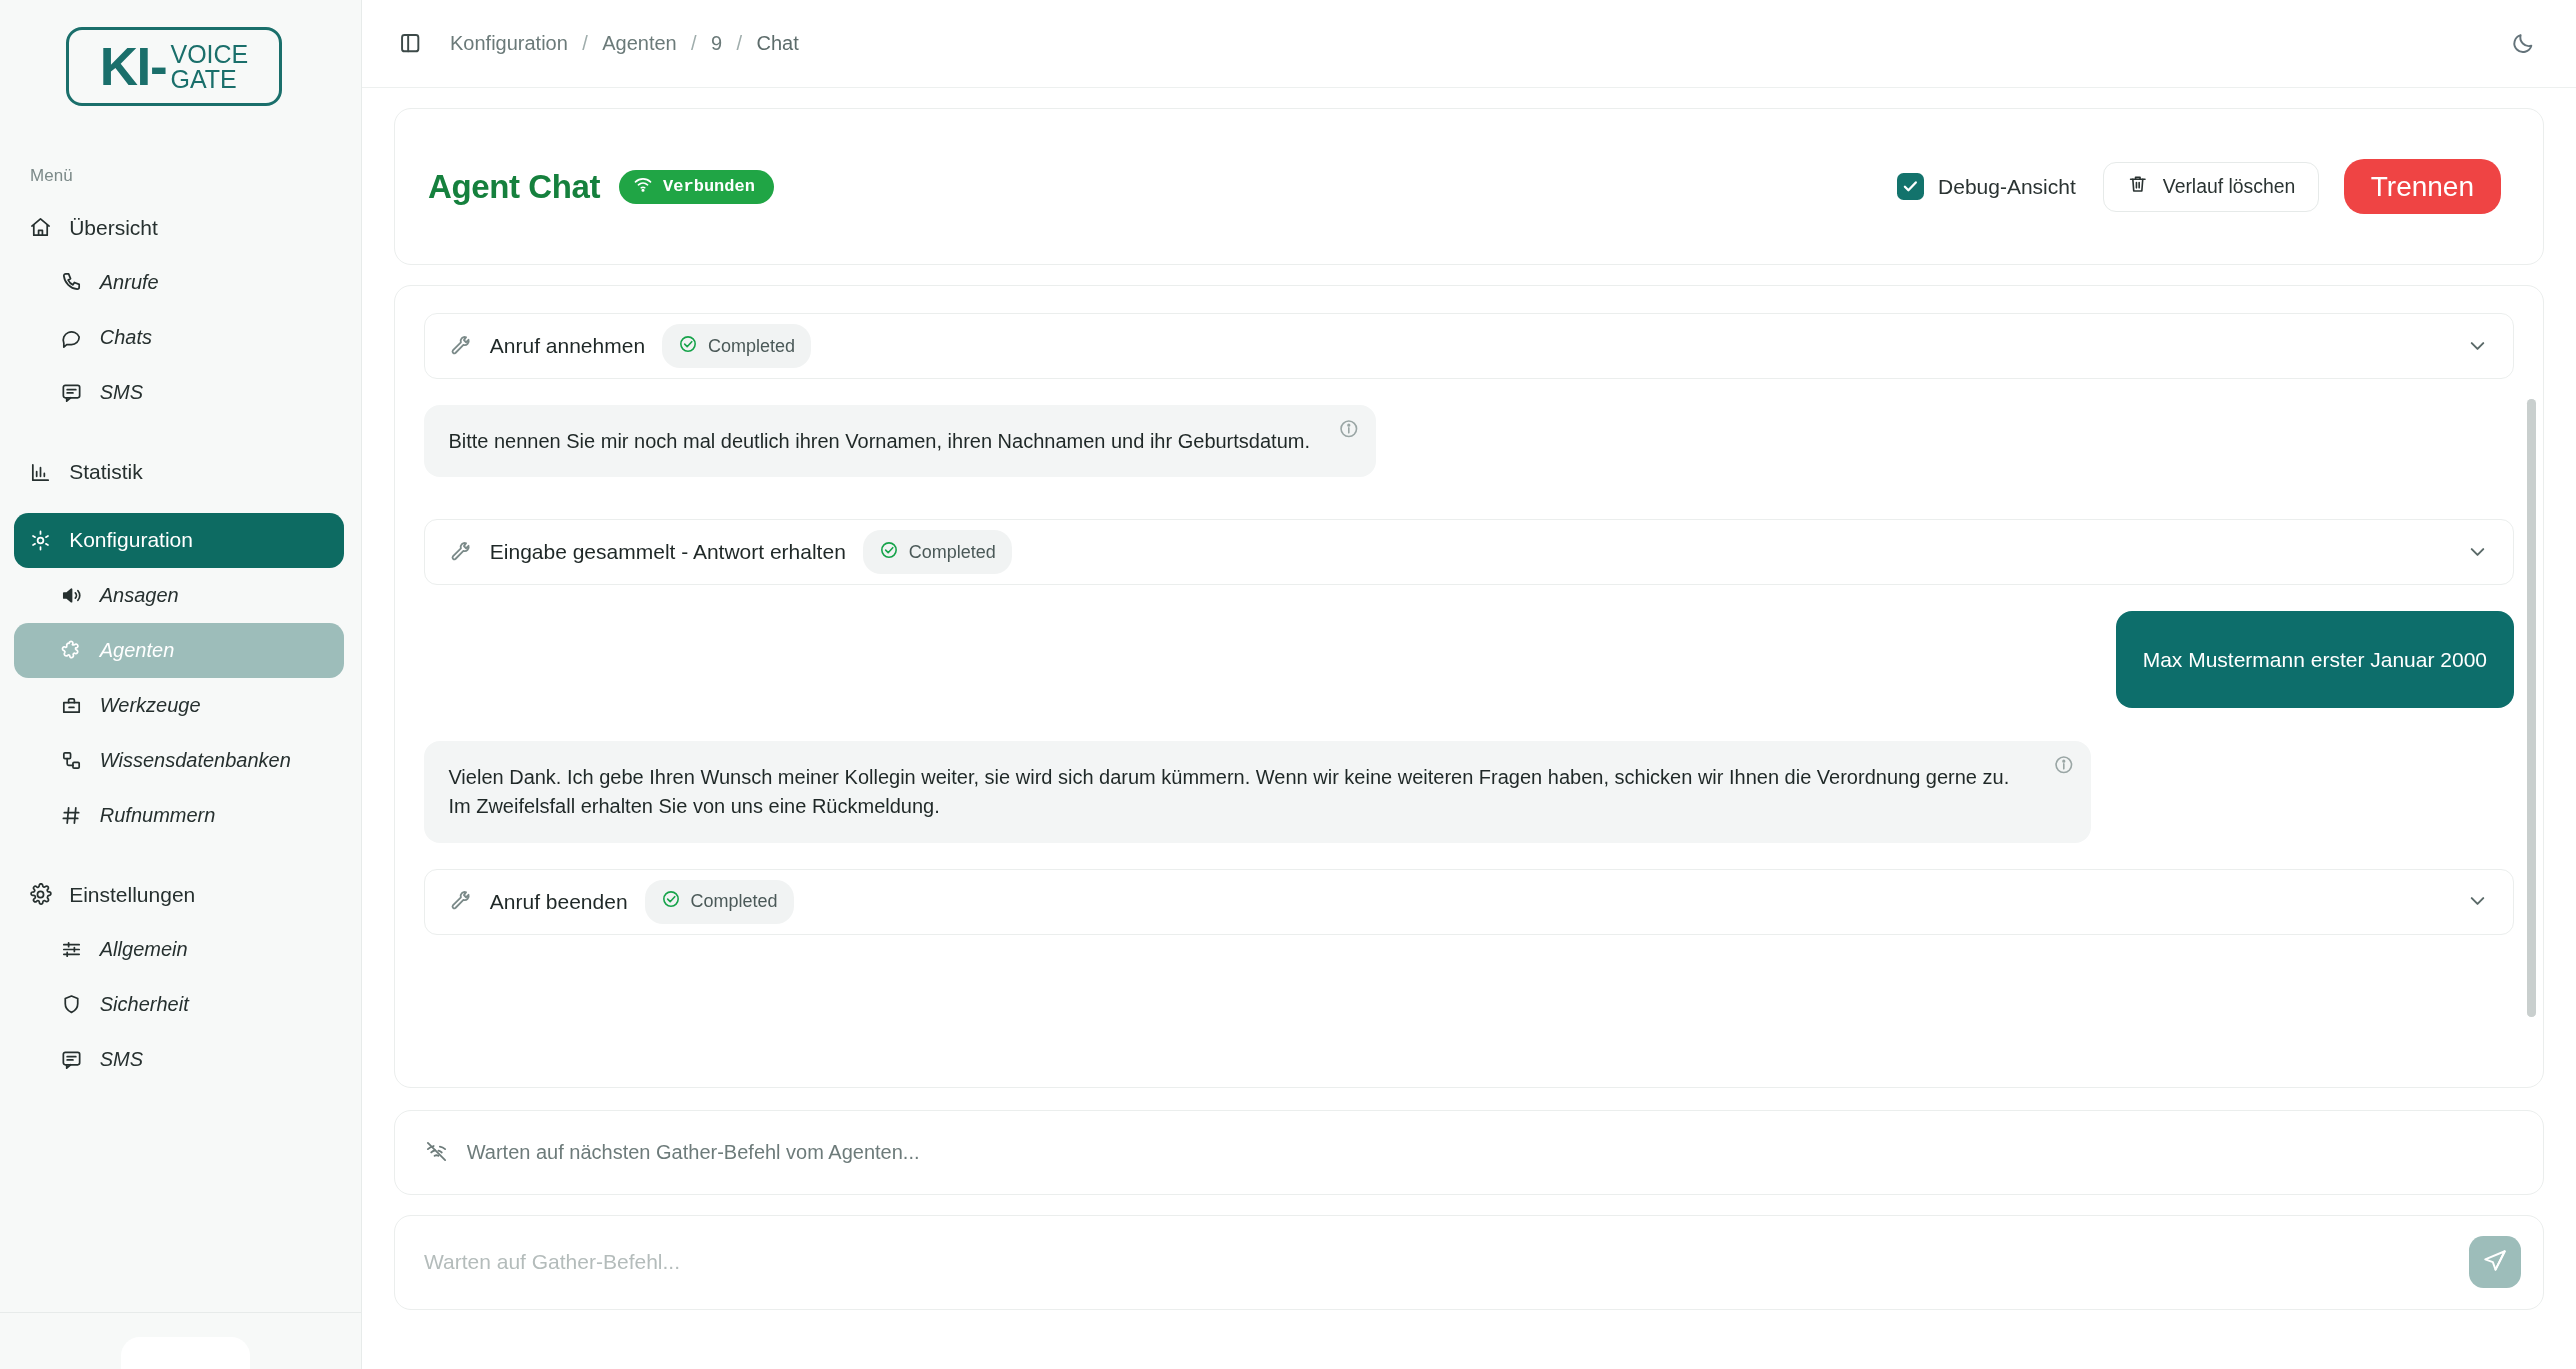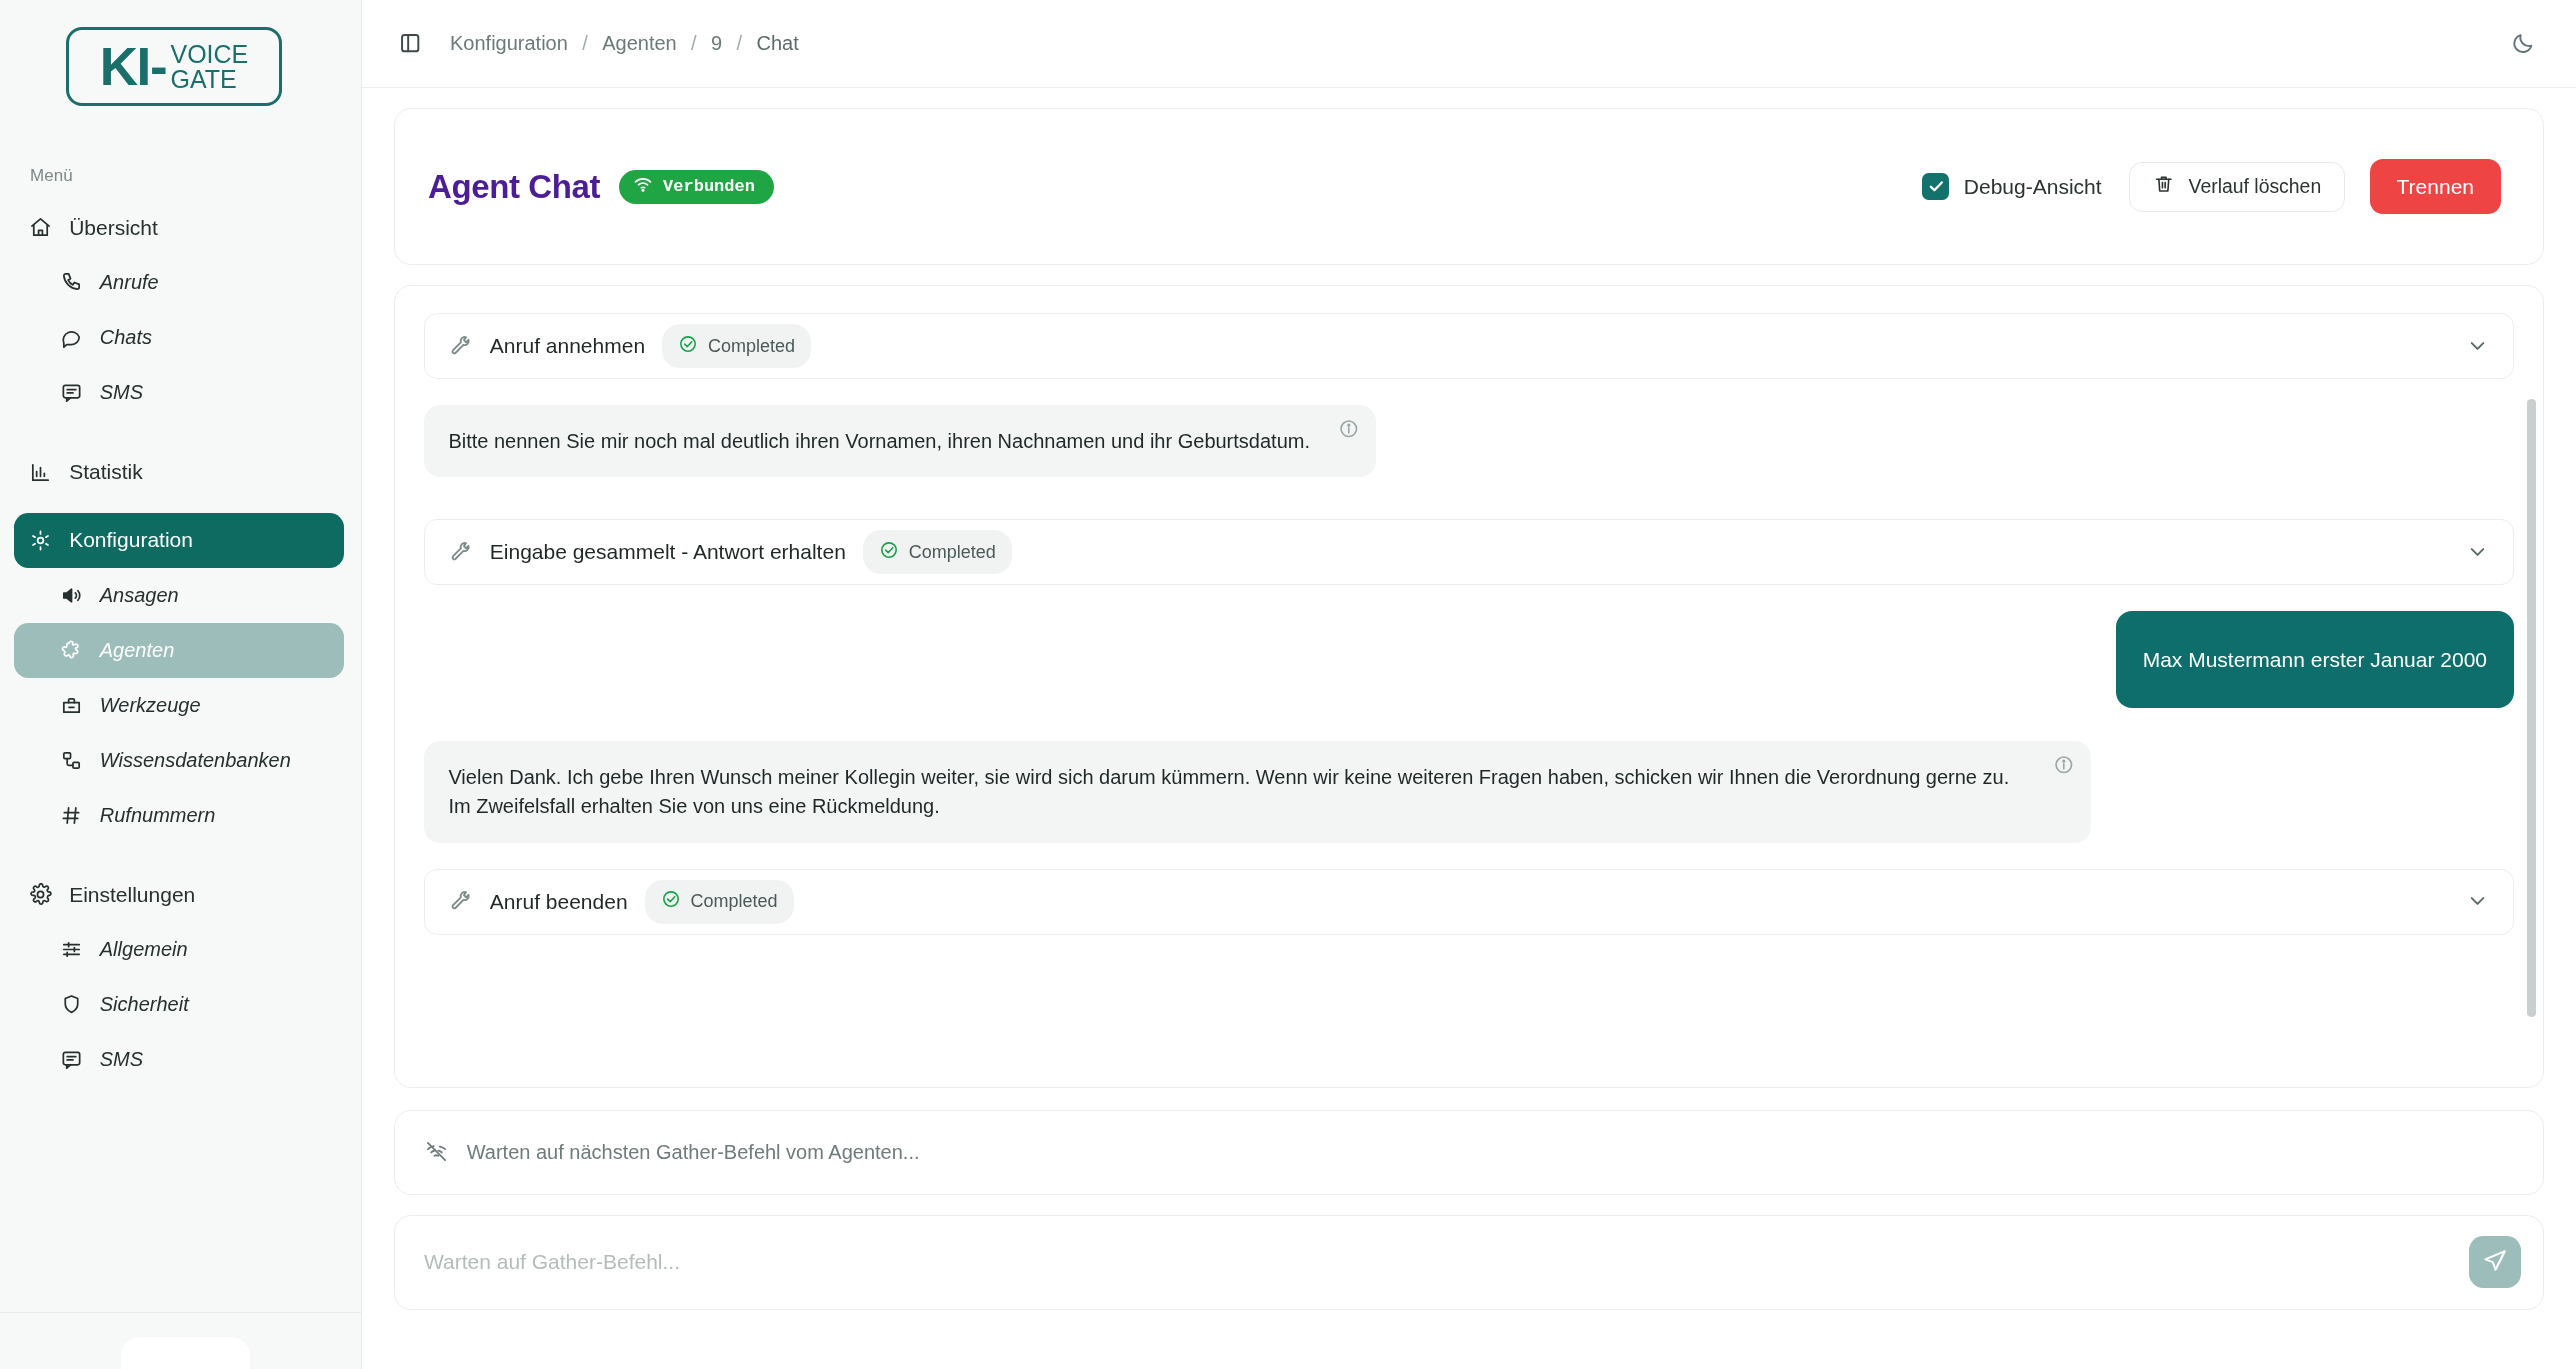--- a/index.html
+++ b/index.html
@@ -70,41 +70,41 @@
   .moon-btn { width: 37px; height: 37px; display: flex; align-items: center; justify-content: center; cursor: pointer; }
 
   .content { flex: 1; padding: 20px 32px 0 32px; display: flex; flex-direction: column; overflow: hidden; background: #fff; }
 
   .card {
     background: #ffffff; border: 1.4px solid #ebeeed; border-radius: 17px;
   }
 
   
   .header-card { height: 157px; flex: 0 0 157px; display: flex; align-items: center; padding: 0 42px 0 33px; }
-  .h-title { font-size: 33px; font-weight: 700; color: #4c1d95; letter-spacing: -0.4px; }
+  .h-title { font-size: 33px; font-weight: 700; color: #15803d; letter-spacing: -0.4px; }
   .badge-conn {
     margin-left: 18.7px; height: 34px; padding: 0 18.7px 0 14.4px; border-radius: 17px;
     background: #20a545; color: #fff; font-size: 17px; font-weight: 600;
     display: inline-flex; align-items: center; gap: 10px; font-family: Liberation Mono, monospace;
   }
   .hdr-spacer { flex: 1; }
   .chk-row { display: flex; align-items: center; gap: 14.4px; margin-right: 27px; cursor: pointer; }
   .chk {
     width: 27px; height: 27px; border-radius: 6.5px; background: #13736c;
     display: flex; align-items: center; justify-content: center;
   }
   .chk-label { font-size: 21px; color: #2a3332; }
   .btn-outline {
     height: 50px; padding: 0 23px; border: 1.4px solid #e6eae9; border-radius: 13px;
     background: #fff; display: inline-flex; align-items: center; gap: 14.4px;
     font-size: 19.4px; color: #2a3332; cursor: pointer; margin-right: 24.4px;
   }
   .btn-danger {
-    height: 55px; padding: 0 27px; border-radius: 13px; border: none;
-    background: #ef4444; color: #fff; font-size: 21px; cursor: pointer;
+    height: 55px; padding: 0 27px; border-radius: 20px; border: none;
+    background: #ef4444; color: #fff; font-size: 28px; cursor: pointer;
     display: inline-flex; align-items: center;
   }
 
   
   .chat-card {
     margin-top: 20px; flex: 0 0 803px; position: relative; overflow: hidden;
     display: flex; flex-direction: column; padding: 27px 29px 0 29px;
   }
   .dbg-row {
     height: 66px; border: 1.4px solid #ebeeed; border-radius: 13px; background: #fff;

